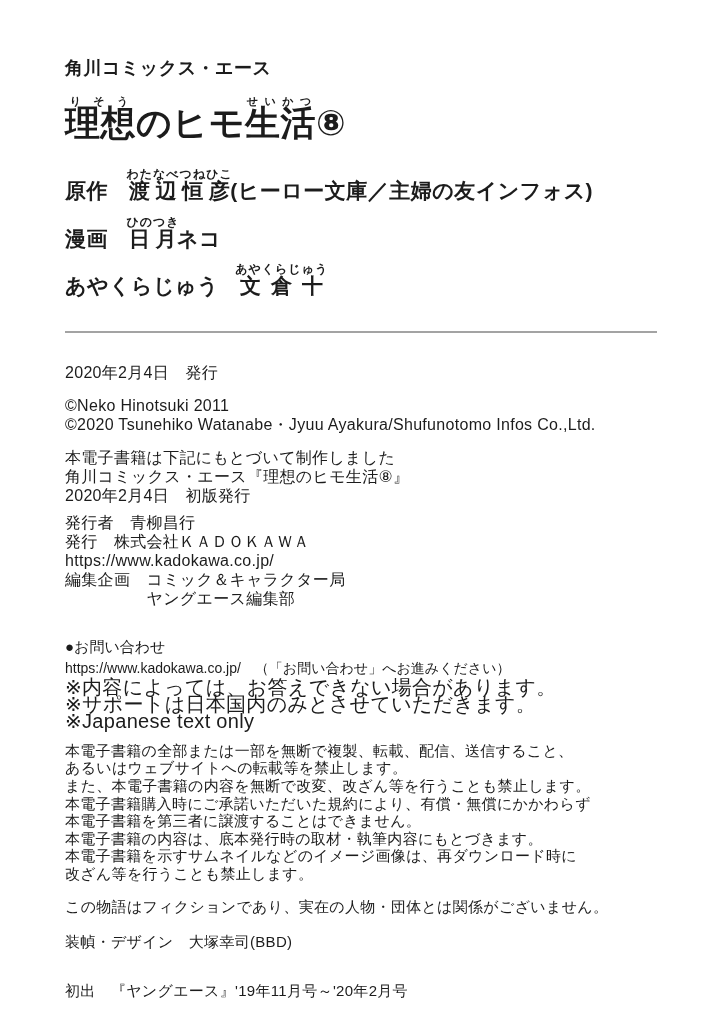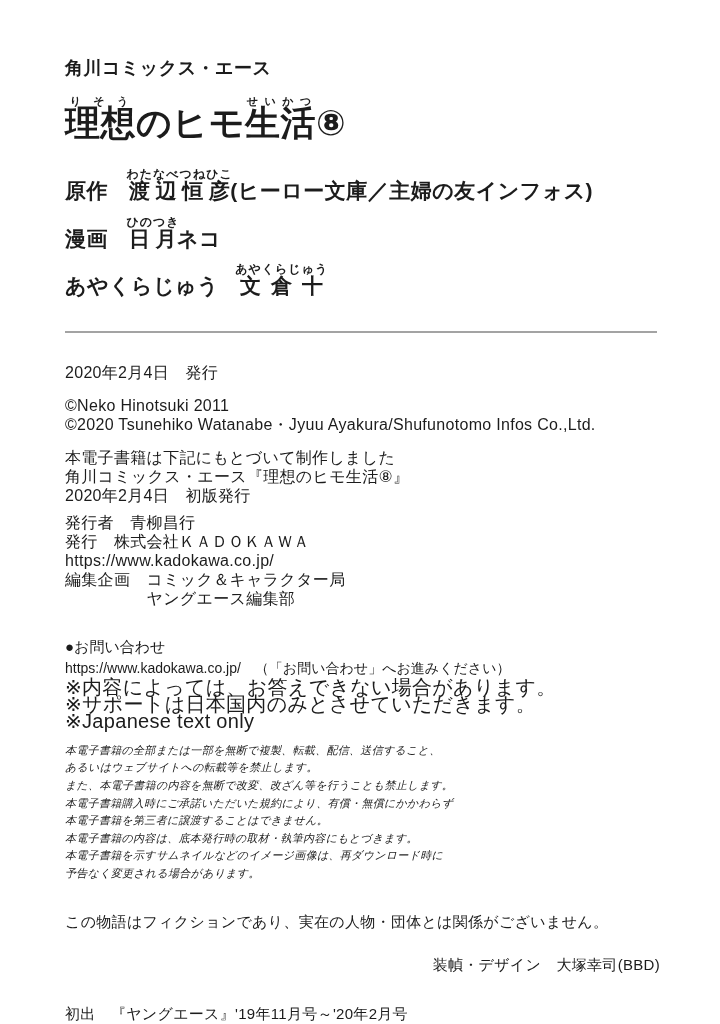--- a/index.html
+++ b/index.html
@@ -82,32 +82,31 @@
     font-size: 14px;
     line-height: 22px;
     white-space: pre-wrap;
   }
   .contact-notes .line {
     font-size: 20px;
     line-height: 17px;
   }
   .block-legal { margin-top: 12px; }
   .block-legal .line {
-    font-size: 11px;
+    font-size: 15px;
     line-height: 17.6px;
-    font-style: italic;
   }
   .single-line {
     font-size: 15px;
     line-height: 19px;
     white-space: pre-wrap;
     letter-spacing: 0.3px;
   }
-  .block-fiction { margin-top: 29px; }
-  .block-design  { margin-top: 24px; text-align: right; }
+  .block-fiction { margin-top: 14px; }
+  .block-design  { margin-top: 16px; }
   .block-firstpub{ margin-top: 30px; }
 </style>
 </head>
 <body>
 
 <div class="page">
 
   <div class="imprint">角川コミックス・エース</div>
 
   <div class="book-title">
@@ -162,21 +161,21 @@
   </div>
 
   <div class="block block-legal">
       <div class="line">本電子書籍の全部または一部を無断で複製、転載、配信、送信すること、</div>
       <div class="line">あるいはウェブサイトへの転載等を禁止します。</div>
       <div class="line">また、本電子書籍の内容を無断で改変、改ざん等を行うことも禁止します。</div>
       <div class="line">本電子書籍購入時にご承諾いただいた規約により、有償・無償にかかわらず</div>
       <div class="line">本電子書籍を第三者に譲渡することはできません。</div>
       <div class="line">本電子書籍の内容は、底本発行時の取材・執筆内容にもとづきます。</div>
       <div class="line">本電子書籍を示すサムネイルなどのイメージ画像は、再ダウンロード時に</div>
-      <div class="line">予告なく変更される場合があります。</div>
+      <div class="line">改ざん等を行うことも禁止します。</div>
     </div>
 
   <div class="block block-fiction single-line">この物語はフィクションであり、実在の人物・団体とは関係がございません。</div>
 
   <div class="block block-design single-line">装幀・デザイン　大塚幸司(BBD)</div>
 
   <div class="block block-firstpub single-line">初出　『ヤングエース』'19年11月号～'20年2月号</div>
 
 </div>
 

